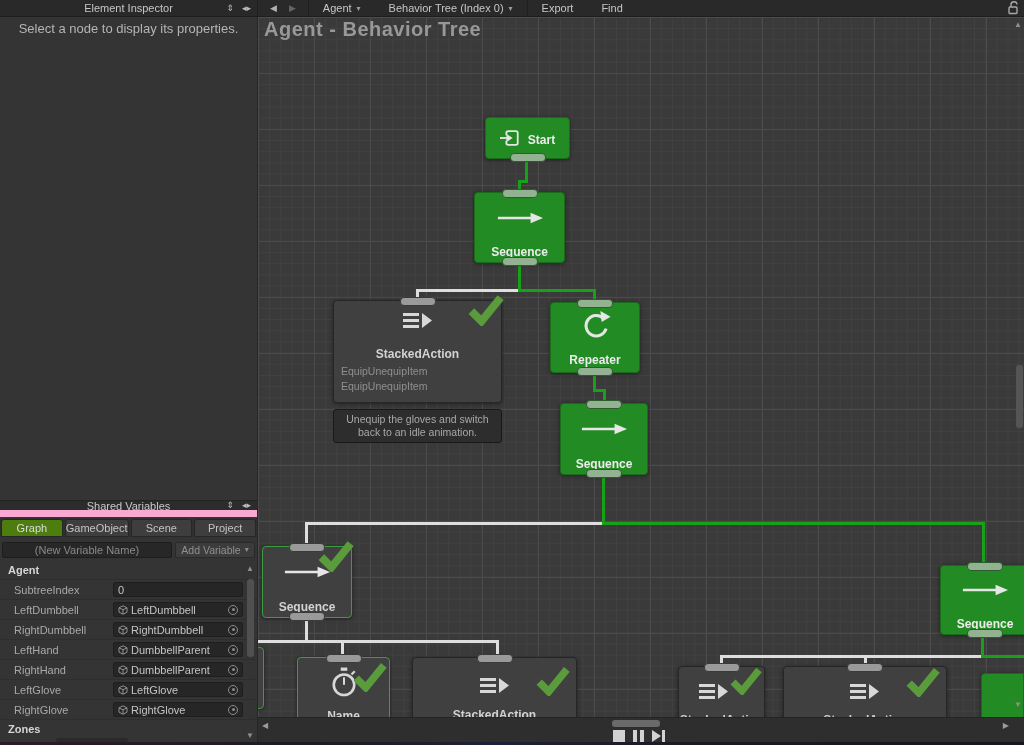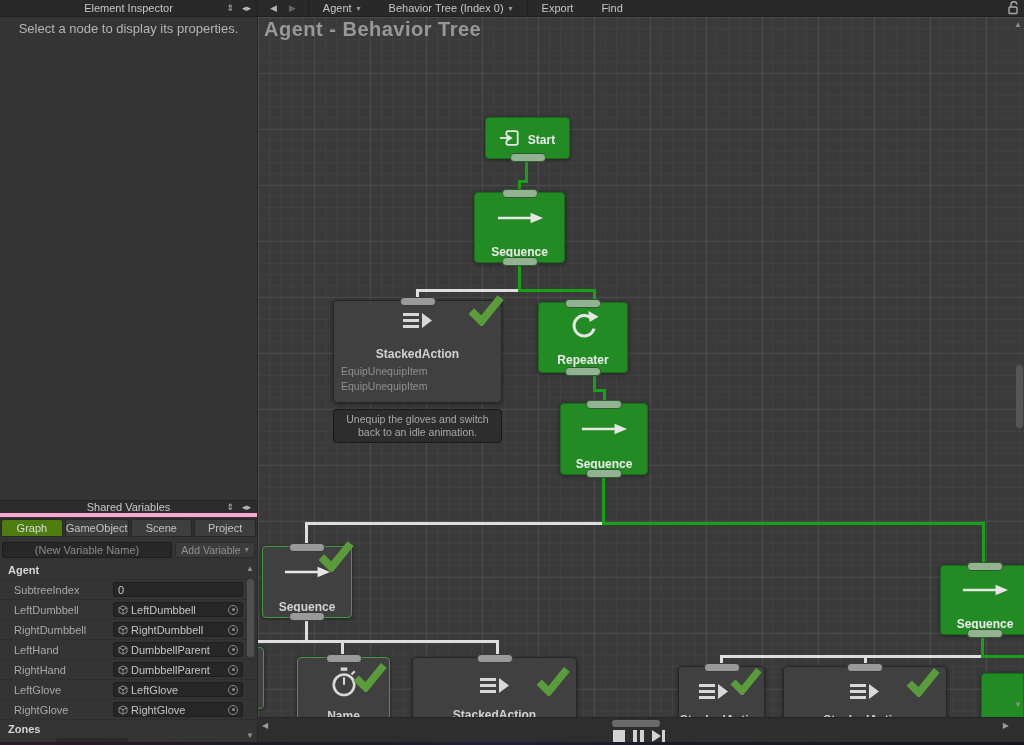--- a/index.html
+++ b/index.html
@@ -18,21 +18,21 @@
   .nav-back { font-size:9px; color:#b2b2b2; }
   .nav-fwd { font-size:9px; color:#5e6a5e; }
   .tb-item { display:flex; align-items:center; gap:5px; font-size:11px; color:#c6c6c6; padding:0 14px; height:100%; }
   .tb-item .dd { font-size:8px; color:#9a9a9a; }
   .tb-sep { width:1px; height:100%; background:#1f1f1f; }
   .lock-wrap { position:absolute; right:5px; top:1px; }
 
   
   .left-panel { position:absolute; left:0; top:17px; width:258px; bottom:0; background:#343434; border-right:1px solid #262626; z-index:5; }
   .inspector-msg { padding-top:4px; text-align:center; font-size:13px; color:#b5b5b5; }
-  .sv-header { position:absolute; left:0; top:483px; width:100%; height:17px; background:#2c2c2c; border-top:1px solid #242424; border-bottom:4px solid #f9a8d4; display:flex; align-items:center; justify-content:center; }
+  .sv-header { position:absolute; left:0; top:483px; width:100%; height:17px; background:#2c2c2c; border-top:1px solid #242424; border-bottom:7px solid #f9a8d4; display:flex; align-items:center; justify-content:center; }
   .sv-header .pane-icons { right:6px; }
   .sv-title { font-size:11px; color:#c9c9c9; }
   .tab-row { position:absolute; left:0; top:501px; width:100%; height:19px; display:flex; background:#303030; }
   .tab { flex:1; display:flex; align-items:center; justify-content:center; font-size:11px; color:#c3c3c3; background:#3e3e3e; border:1px solid #272727; border-radius:3px 3px 0 0; margin:1px 1px 0 1px; cursor:pointer; }
   .tab.active { background:#4d7c0f; color:#dcdcdc; }
   .newvar-row { position:absolute; left:0; top:522px; width:100%; height:21px; display:flex; align-items:center; padding:0 2px; gap:3px; }
   .newvar-input { width:170px; height:16px; background:#272727; border:1px solid #1d1d1d; border-radius:2px; color:#cfcfcf; font-size:11px; text-align:center; outline:none; font-family:"Liberation Sans",sans-serif; }
   .newvar-input::placeholder { color:#8a8a8a; }
   .addvar-btn { flex:1; height:16px; background:#3c3c3c; border:1px solid #2a2a2a; border-radius:2px; color:#909090; font-size:10.5px; display:flex; align-items:center; justify-content:center; gap:4px; cursor:pointer; }
   .addvar-btn .dd { font-size:8px; color:#8a8a8a; }
@@ -354,21 +354,21 @@
             <polygon points="19,2 29,9.5 19,17" fill="#d8d8d8"></polygon>
           </svg>
       </span>
       <div class="nlabel" style="margin-top:13px">StackedAction</div>
       <div class="task-line" style="margin-top:3px">EquipUnequipItem</div>
       <div class="task-line">EquipUnequipItem</div>
     </div>
 
     <div class="comment-box">Unequip the gloves and switch back to an idle animation.</div>
 
-    <div class="node green" style="left:280px;top:285px;width:90px;height:71px">
+    <div class="node green" style="left:292px;top:285px;width:90px;height:71px">
       <span class="nub sage top"></span>
       <span style="margin-top:7px">
         <svg width="32" height="32" viewBox="0 0 36 36">
           <path d="M28 10 A 11.5 11.5 0 1 0 30.5 21" fill="none" stroke="#e6e6e6" stroke-width="3.4"></path>
           <polygon points="24,1 35.5,7.5 25.5,13.5" fill="#e6e6e6"></polygon>
         </svg>
       </span>
       <div class="nlabel" style="margin-top:7px">Repeater</div>
       <span class="nub sage bottom"></span>
     </div>

